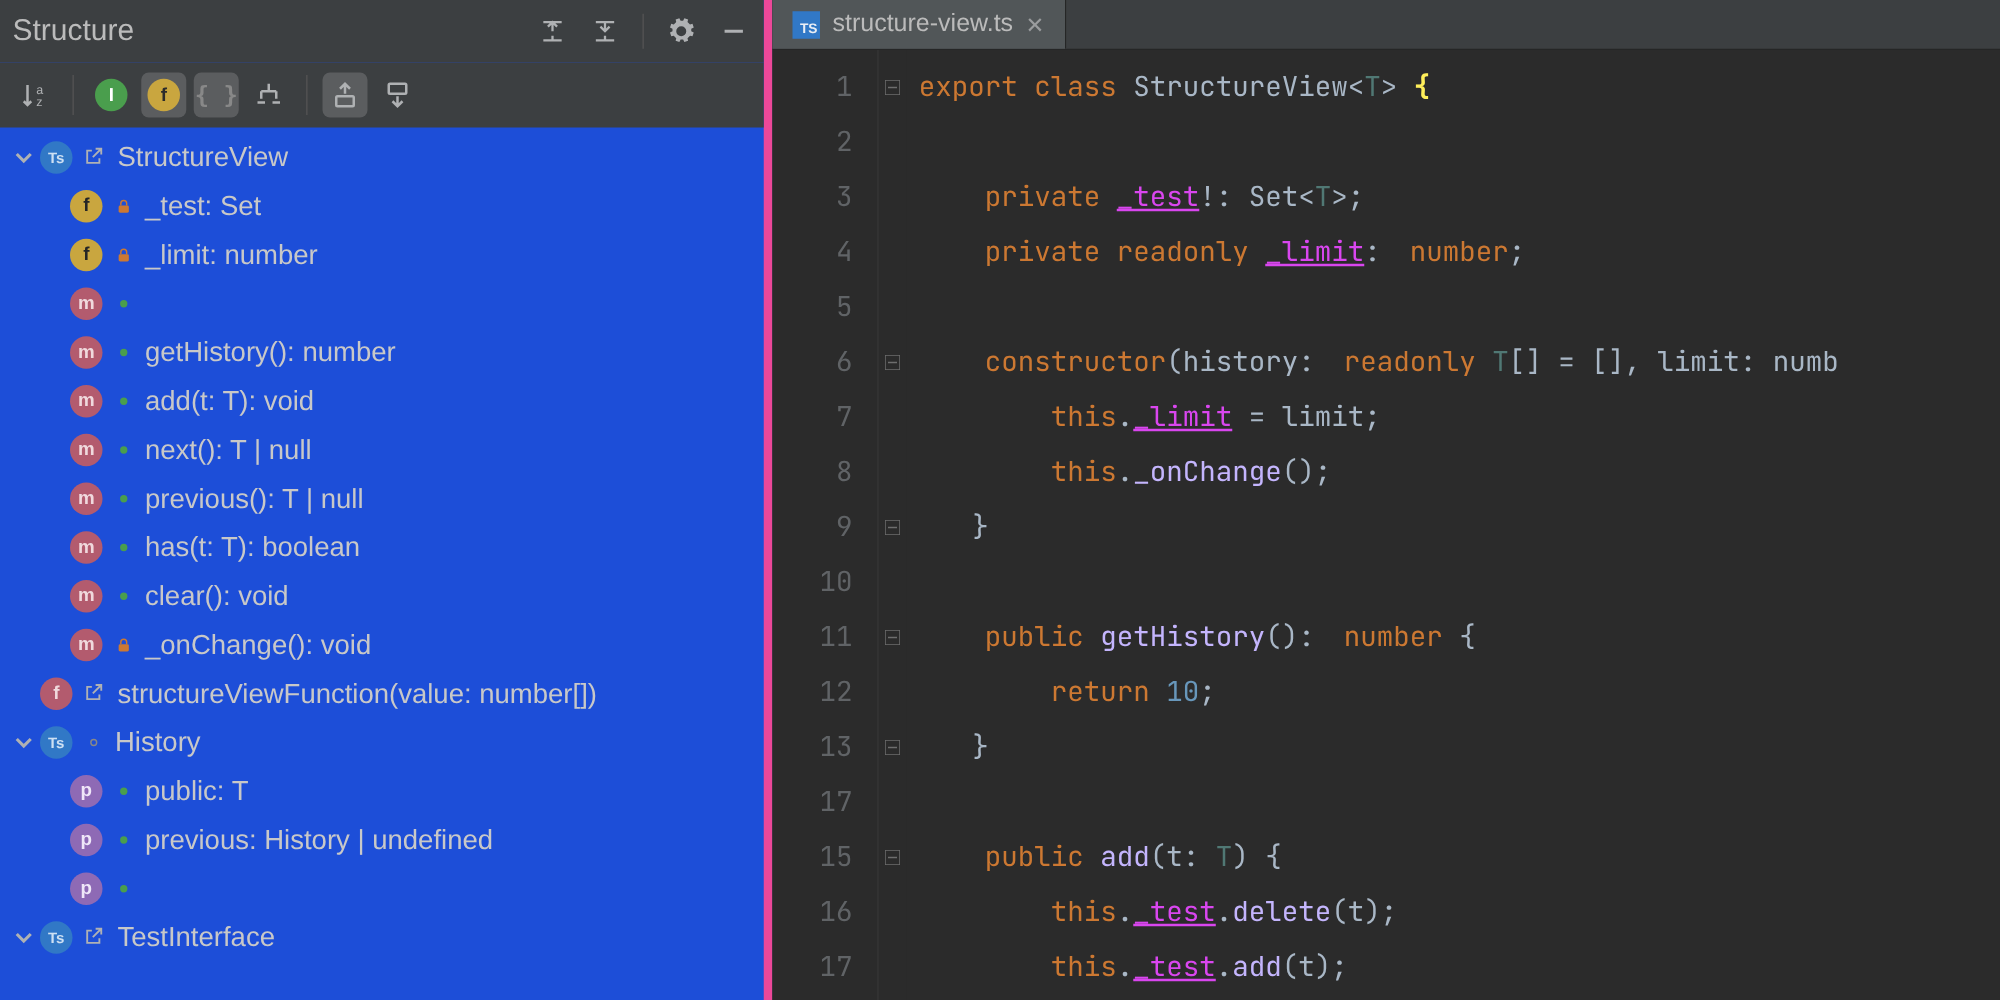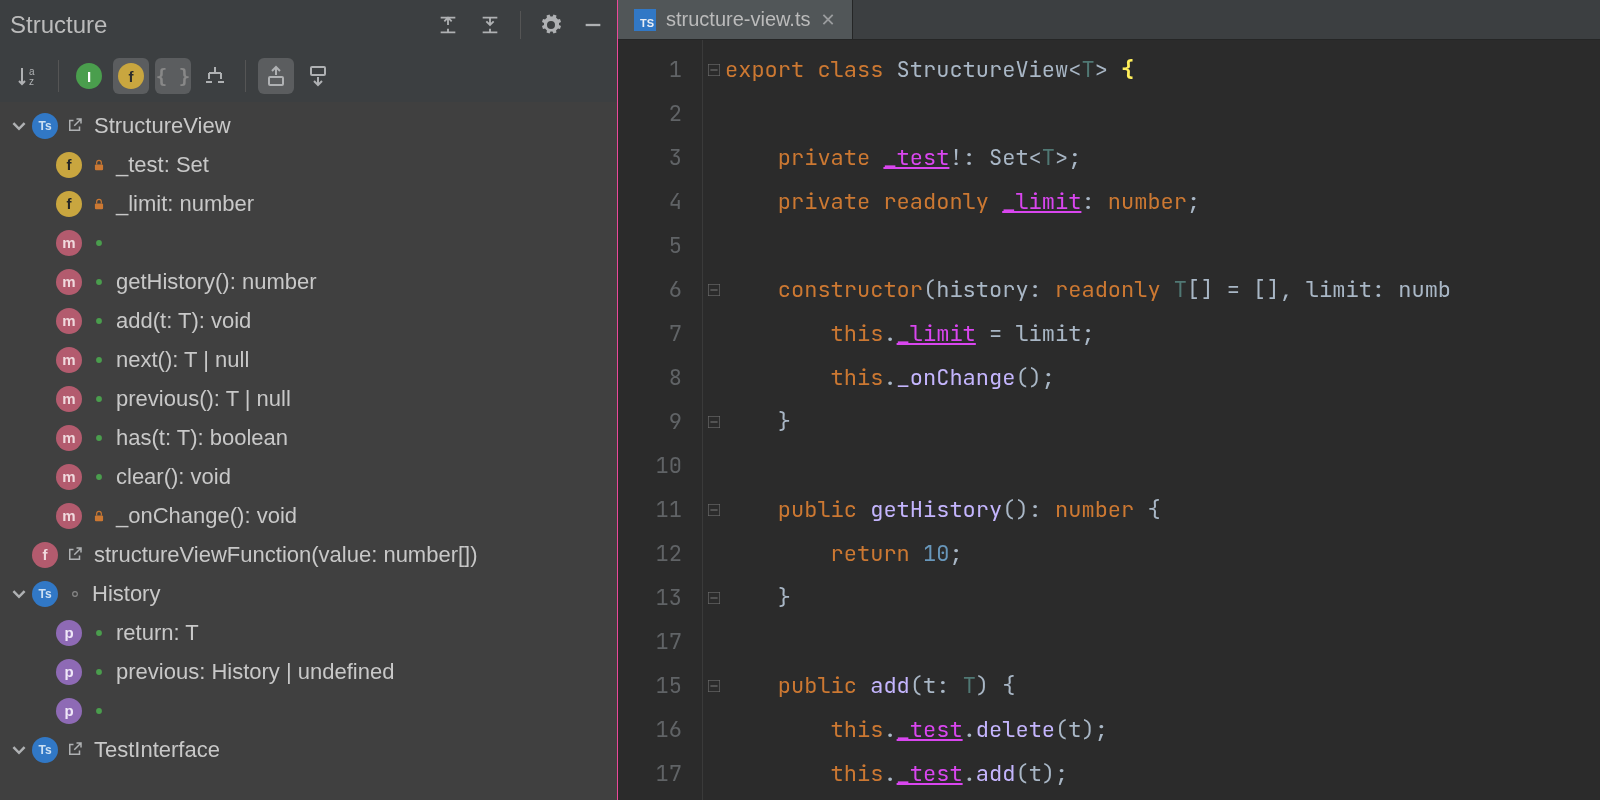--- a/index.html
+++ b/index.html
@@ -1,17 +1,17 @@
 <!DOCTYPE html>
 <html><head>
 <meta charset="utf-8">
 <style>
 *{margin:0;padding:0;box-sizing:border-box;}
 body{width:1600px;height:800px;background:#2b2b2b;font-family:"Segoe UI",Arial,sans-serif;color:#bbbbbb;overflow:hidden;display:flex;}
-.left-panel{width:618px;height:100%;background:#404040;display:flex;flex-direction:column;border-right:1px solid #ec4899;}
+.left-panel{width:618px;height:100%;background:#1d4ed8;display:flex;flex-direction:column;border-right:7px solid #ec4899;}
 .panel-header{height:50px;display:flex;align-items:center;padding:0 10px;justify-content:space-between;background:#3c3f41;}
 .panel-title{color:#bbbbbb;font-size:24px;font-weight:normal;}
 .panel-header-icons{display:flex;align-items:center;gap:14px;}
 .header-icon{width:28px;height:28px;display:inline-flex;align-items:center;justify-content:center;cursor:pointer;color:#afb1b3;}
 .header-sep{width:1px;height:28px;background:#555;margin:0 2px;}
 .toolbar{height:52px;display:flex;align-items:center;padding:0 10px;gap:6px;background:#3c3f41;}
 .toolbar-sep{width:1px;height:32px;background:#555;margin:0 6px;}
 .tbtn{width:36px;height:36px;border-radius:6px;display:flex;align-items:center;justify-content:center;cursor:pointer;position:relative;}
 .tbtn.active{background:#5b5d5f;}
 .badge-c{width:26px;height:26px;border-radius:50%;display:flex;align-items:center;justify-content:center;font-weight:bold;font-size:15px;color:#2b2b2b;}
@@ -35,21 +35,21 @@
 .right-panel{flex:1;display:flex;flex-direction:column;background:#2b2b2b;}
 .tabs{height:40px;background:#3c3f41;display:flex;align-items:stretch;border-bottom:1px solid #252626;}
 .tab{display:flex;align-items:center;padding:0 16px;gap:10px;background:#515658;color:#bbbbbb;border-right:1px solid #252626;cursor:pointer;font-size:20px;}
 .tab-ts-icon{width:22px;height:22px;background:#3178c6;color:#eaeef5;font-size:11px;font-weight:bold;display:flex;align-items:flex-end;justify-content:flex-end;padding:2px;}
 .close-x{color:#9a9c9e;font-size:18px;}
 .editor{flex:1;display:flex;font-family:"JetBrains Mono","Fira Code",monospace;font-size:22px;line-height:44px;}
 .gutter{width:85px;text-align:right;color:#606366;padding-right:20px;padding-top:8px;user-select:none;background:#2b2b2b;border-right:1px solid #3a3a3a;}
 .fold-col{width:22px;background:#2b2b2b;padding-top:8px;}
 .fold{height:44px;display:flex;align-items:center;justify-content:center;color:#6e6e6e;}
 .code{flex:1;padding-top:8px;white-space:pre;color:#a9b7c6;overflow:hidden;}
-.kw{color:#cc7832;}
+.kw{color:#cc7832;margin-left:10px;}
 .fn{color:#c4b5fd;}
 .num{color:#6897bb;}
 .punct{color:#a9b7c6;}
 .prop{color:#d946ef;text-decoration:underline;}
 .openb{color:#ffef5a;font-weight:bold;}
 .card{color:#507874;}
 svg{display:block;}
 </style>
 </head>
 <body>
@@ -273,21 +273,21 @@
       </div>
       <div class="tree-row">
         <span class="spacer"></span>
         <span class="spacer"></span>
         <span class="kind kind-p">p</span>
         <span class="vis">
           <svg width="14" height="14" viewBox="0 0 24 24">
             <circle cx="12" cy="12" r="5" fill="#4a9e4d"></circle>
           </svg>
         </span>
-        <span class="node-label">return: T</span>
+        <span class="node-label">public: T</span>
       </div>
       <div class="tree-row">
         <span class="spacer"></span>
         <span class="spacer"></span>
         <span class="kind kind-p">p</span>
         <span class="vis">
           <svg width="14" height="14" viewBox="0 0 24 24">
             <circle cx="12" cy="12" r="5" fill="#4a9e4d"></circle>
           </svg>
         </span>

